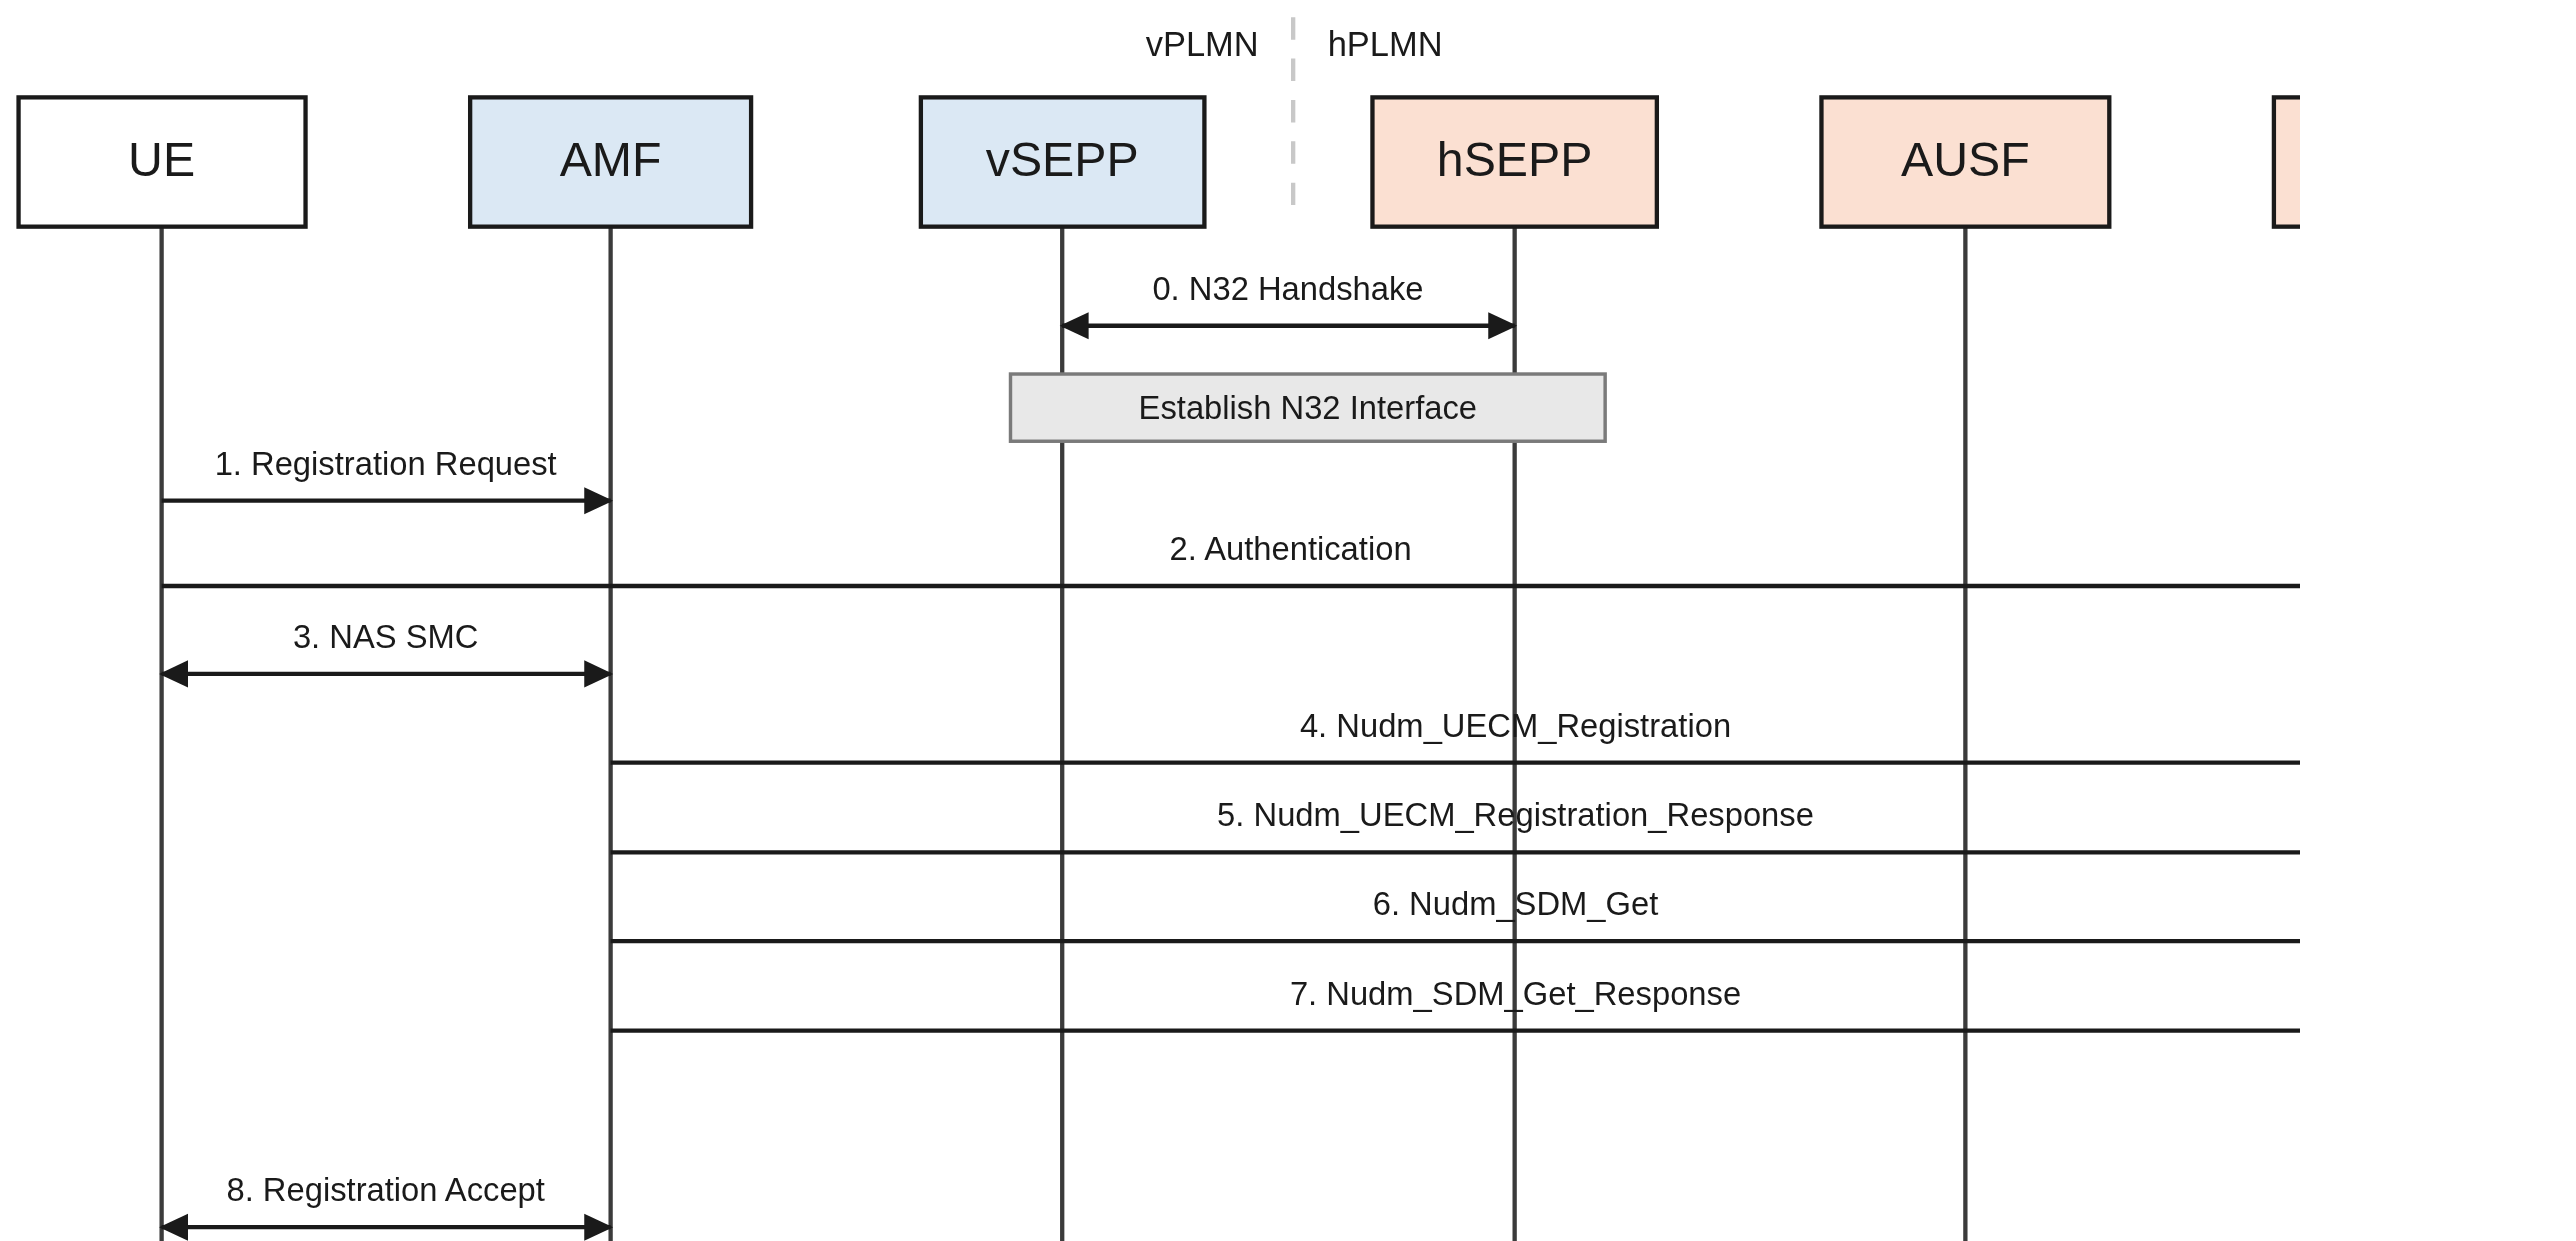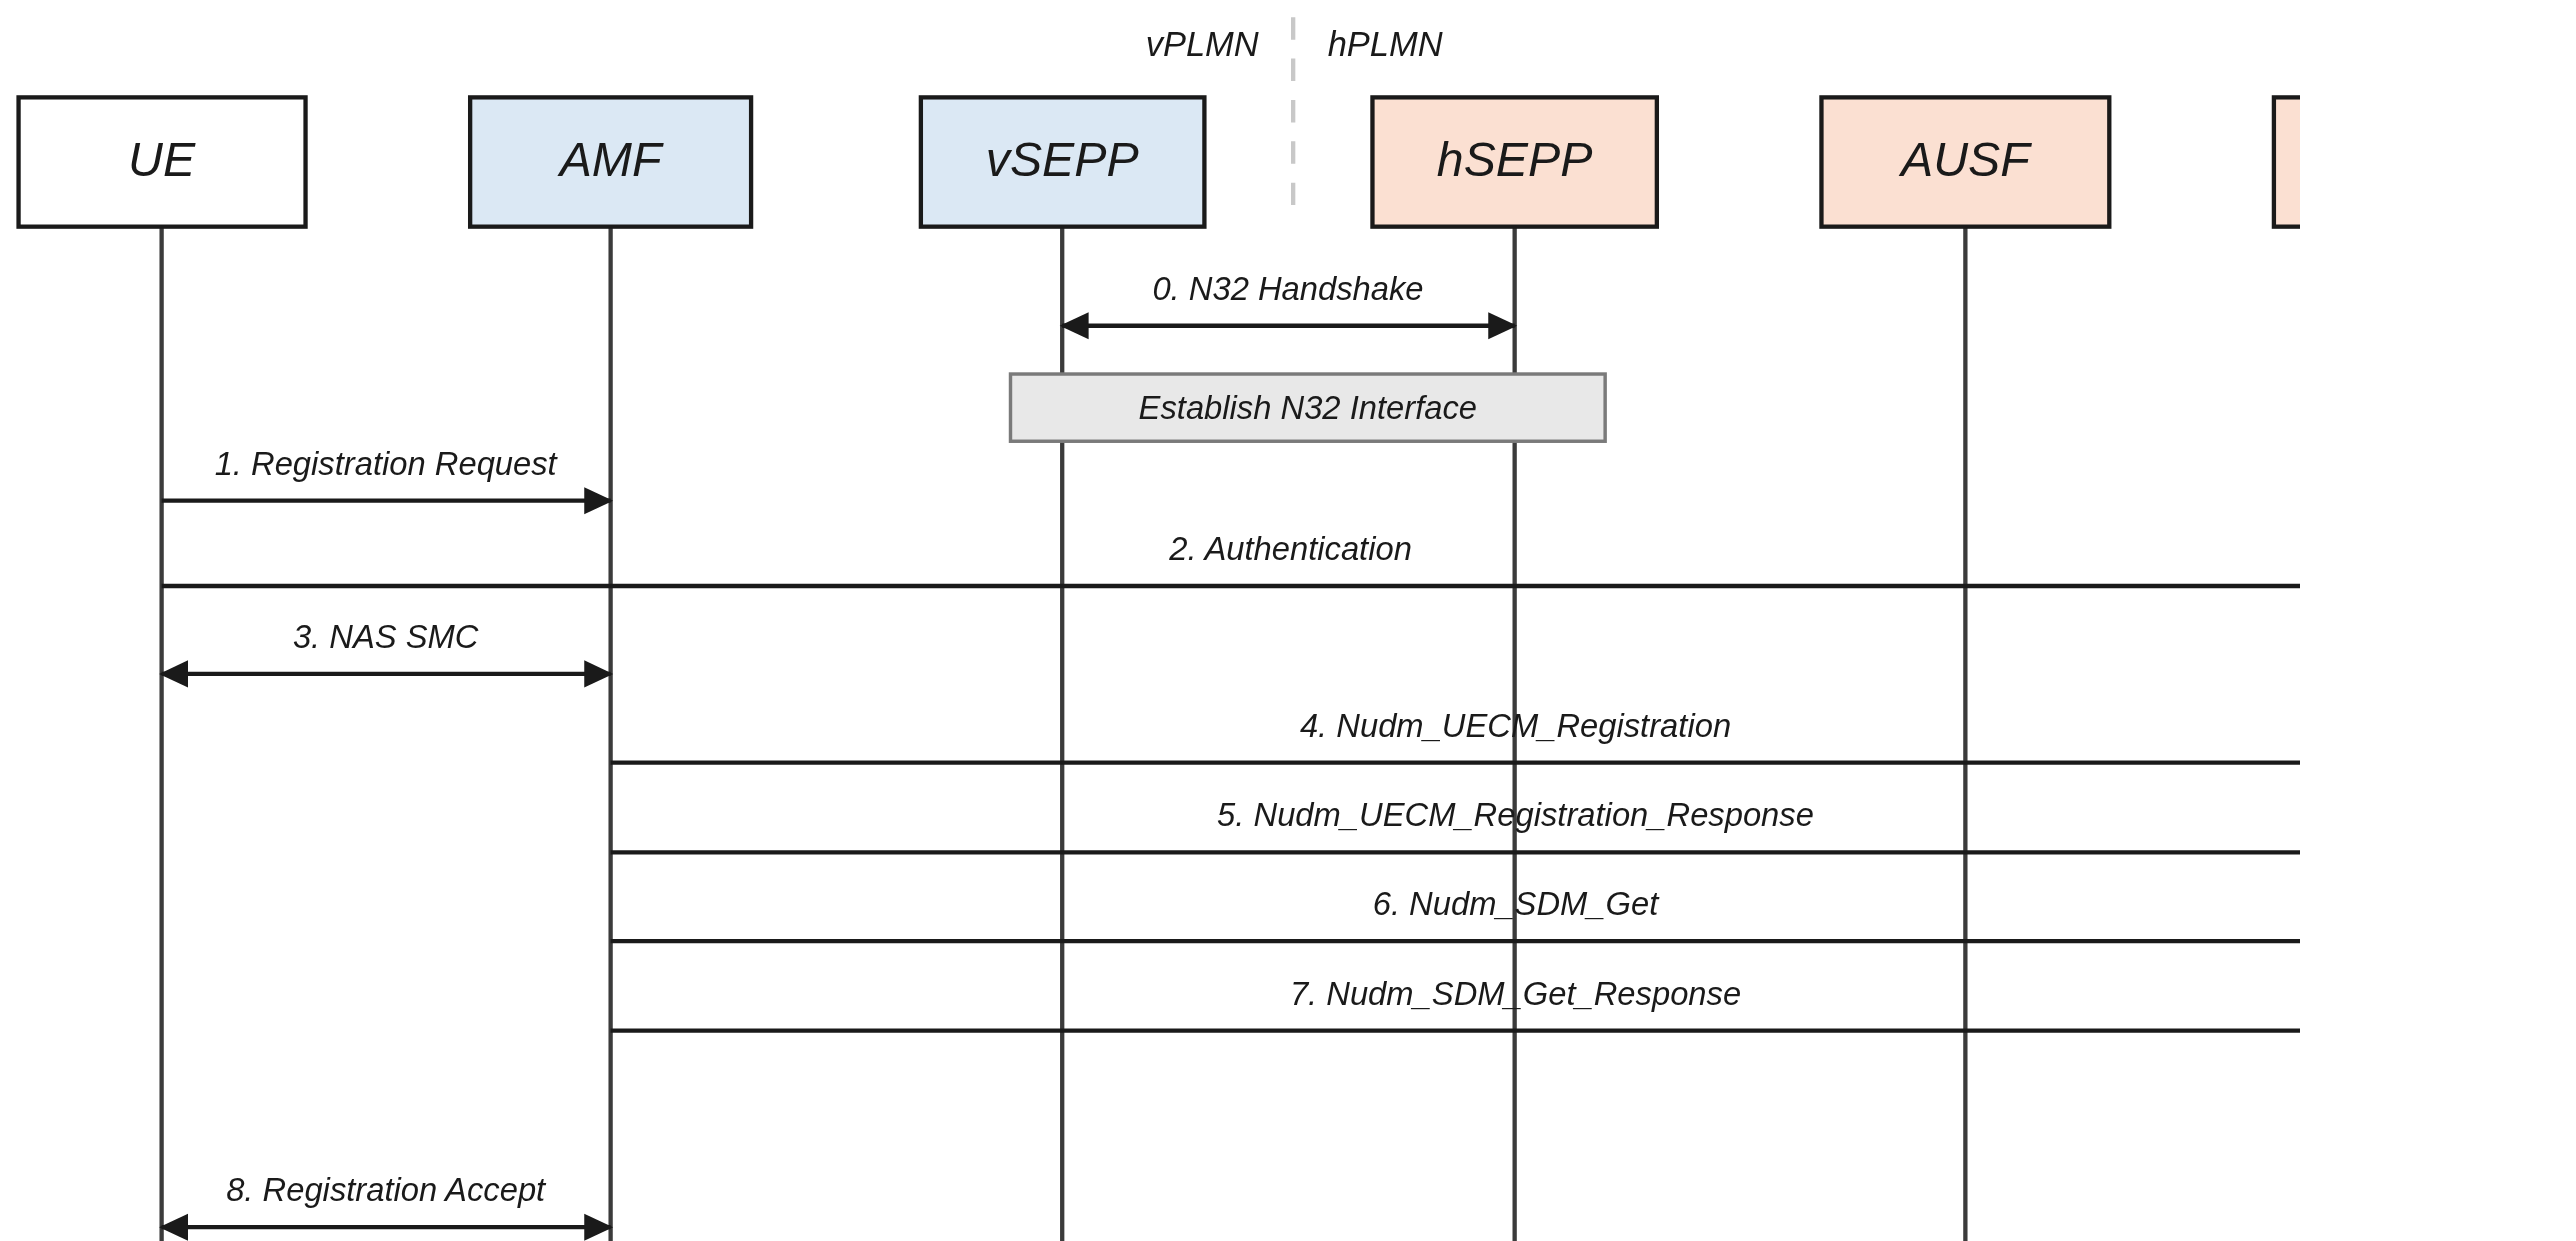--- a/index.html
+++ b/index.html
@@ -11,21 +11,20 @@
   body {
     font-family: "Liberation Sans", sans-serif;
     -webkit-font-smoothing: antialiased;
   }
   #canvas {
     position: relative;
     width: 2300px;
     height: 1241px;
     background: #ffffff;
     overflow: hidden;
-    font-style: italic;
   }
   svg#diagram {
     position: absolute;
     left: 0;
     top: 0;
     width: 2576px;
     height: 1241px;
     display: block;
   }
   .actor-label {

